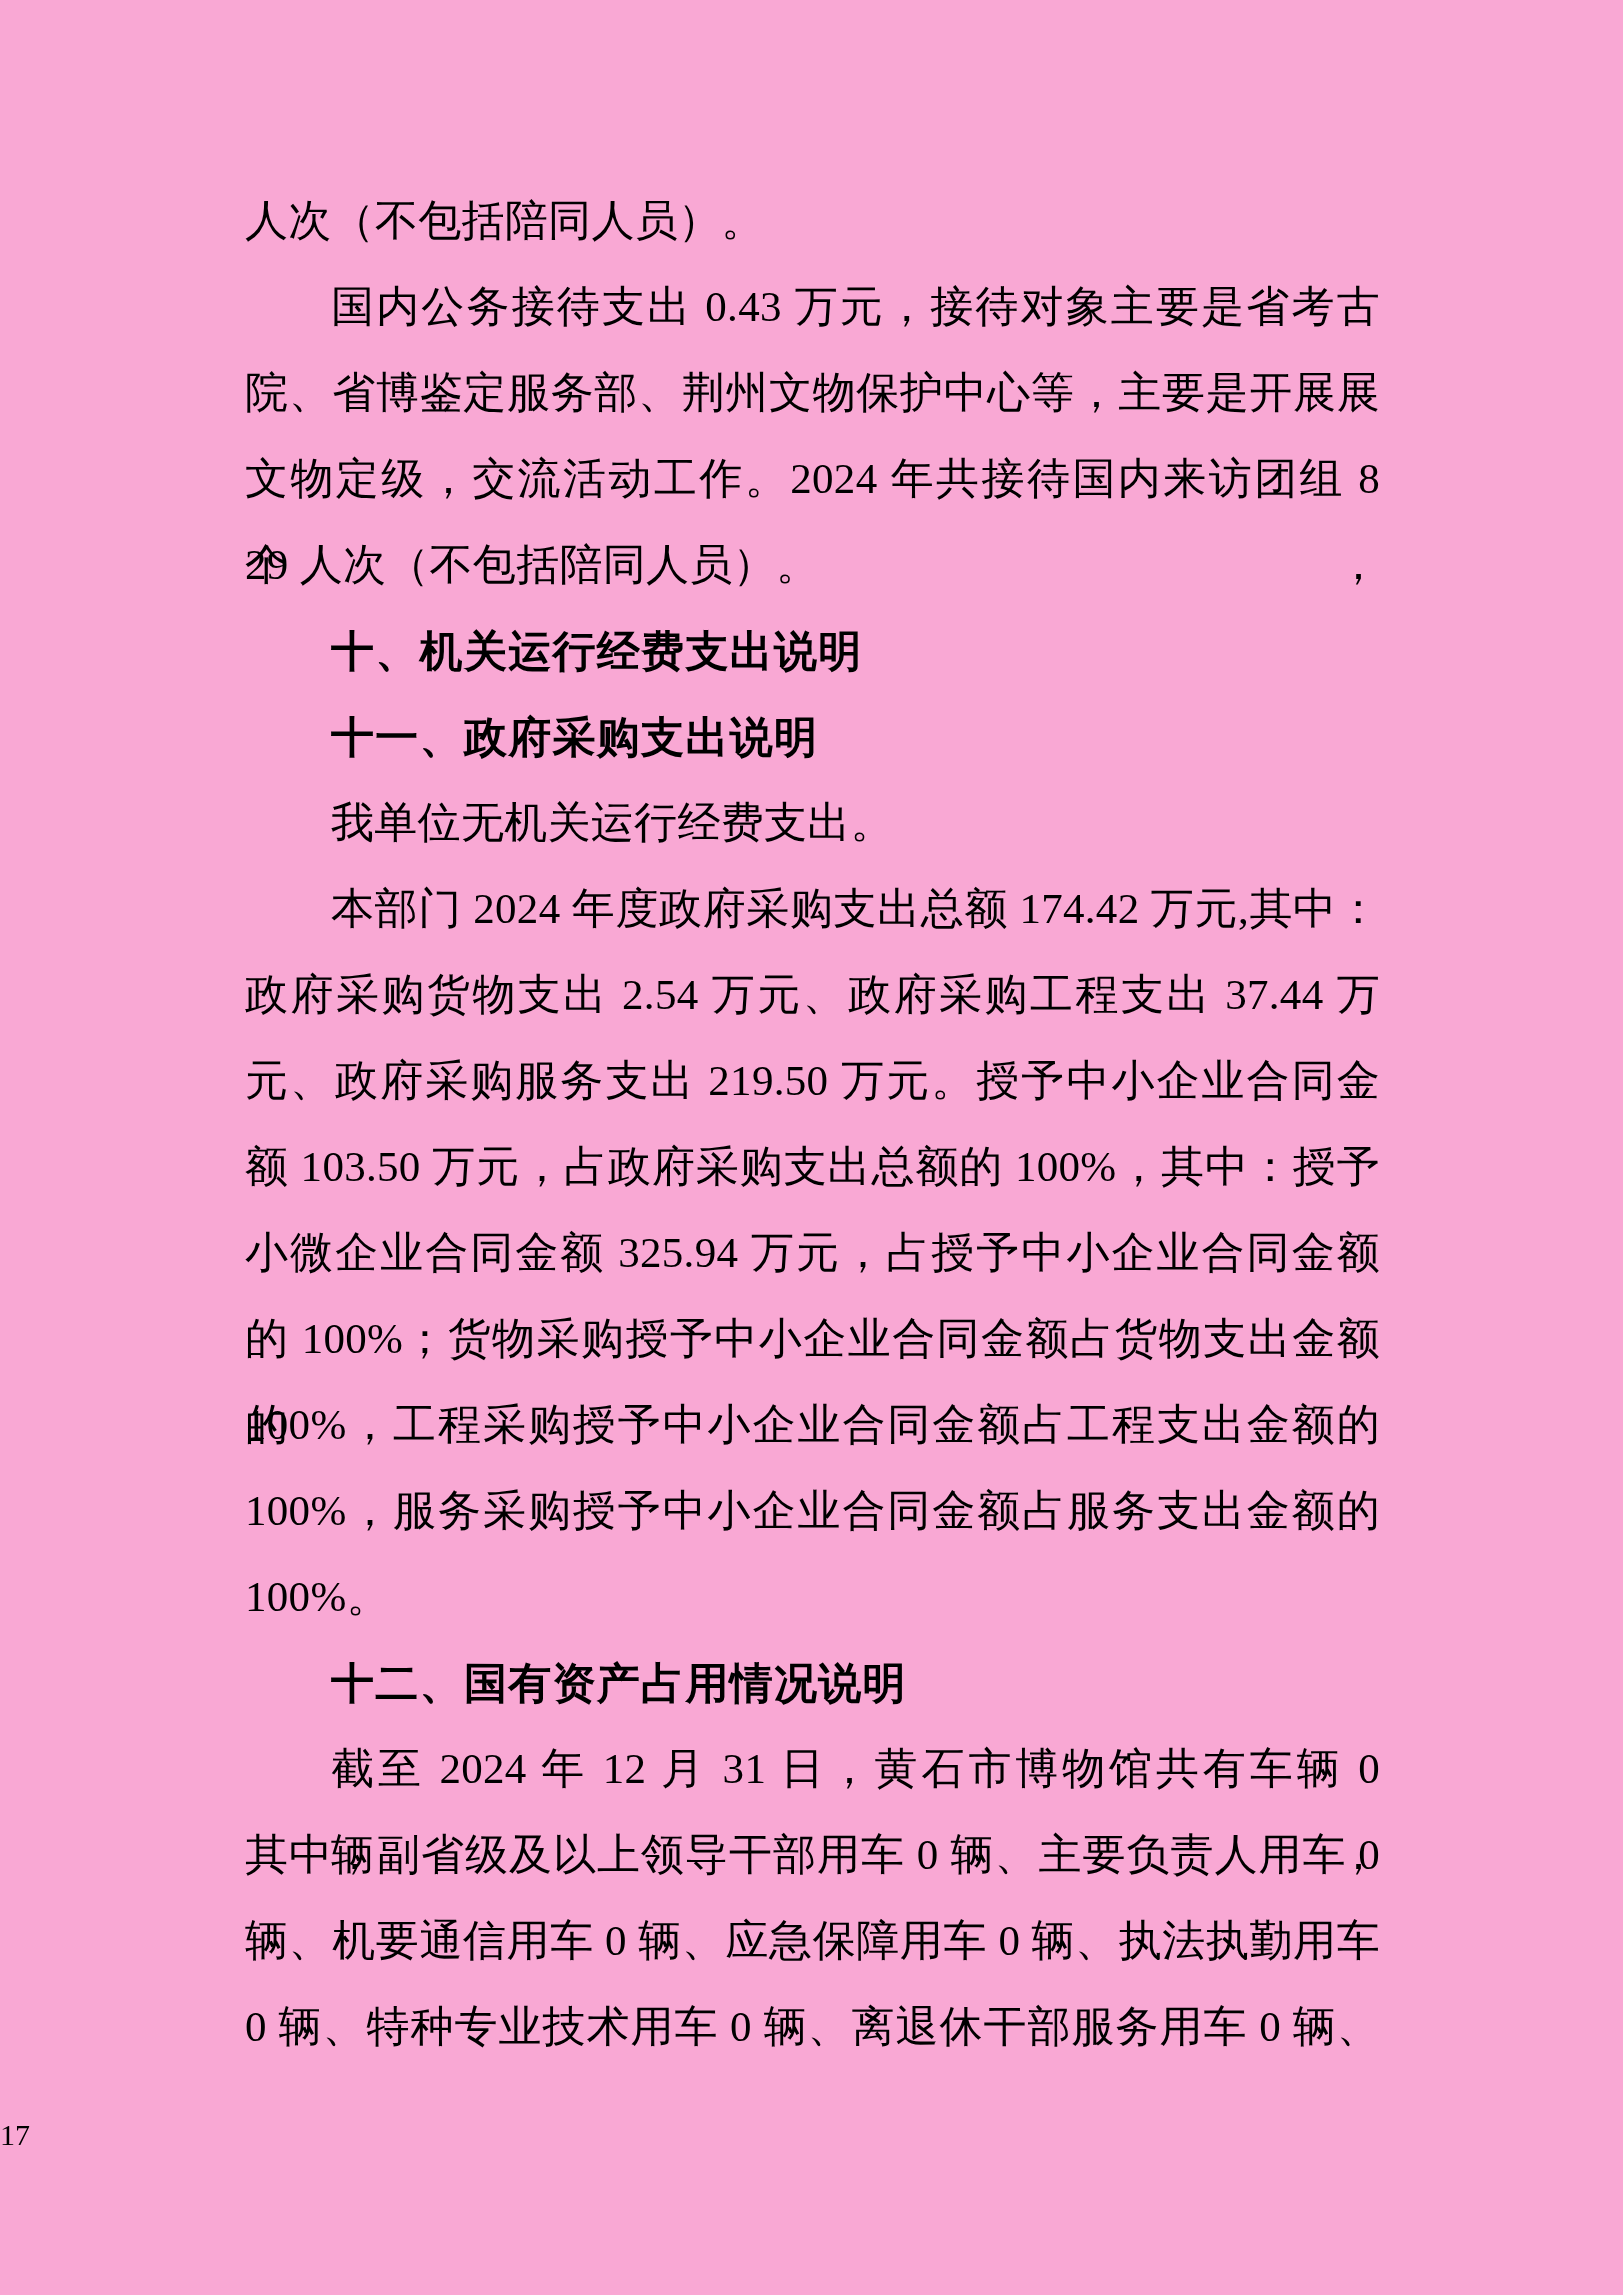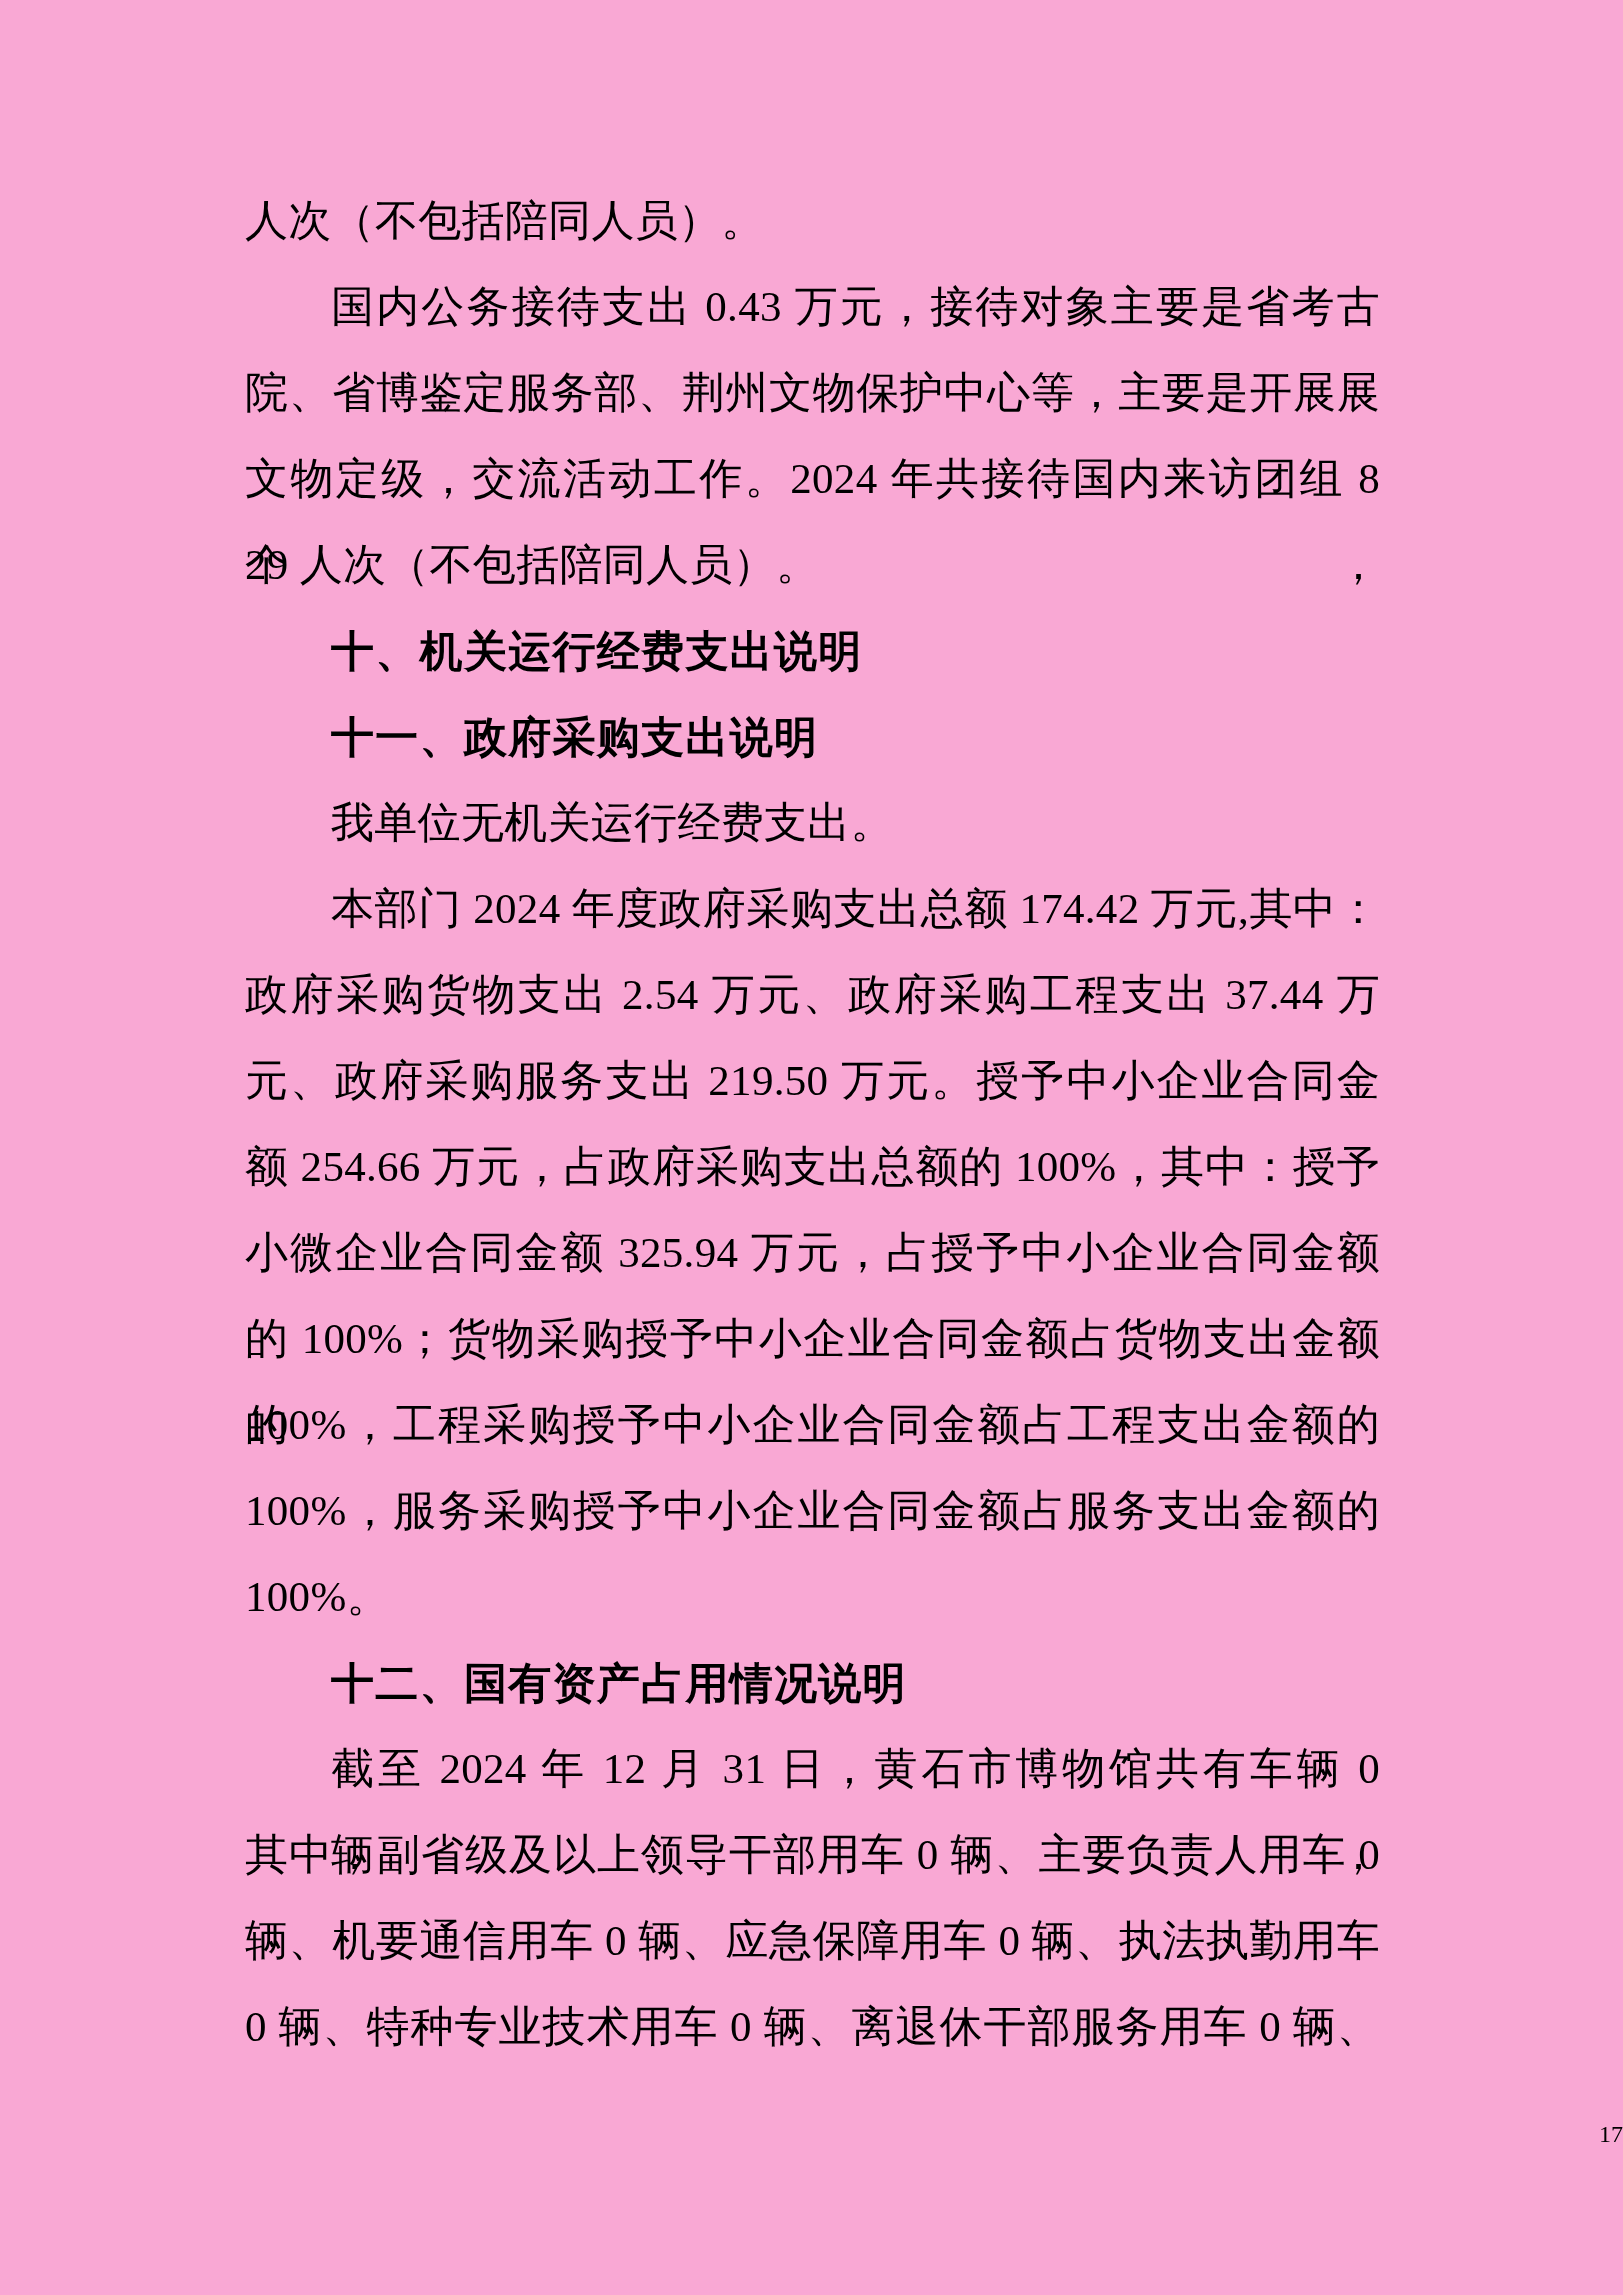--- a/index.html
+++ b/index.html
@@ -32,22 +32,22 @@
   .line.heading{
     font-family:Liberation Sans, sans-serif;
     font-weight:700;
     letter-spacing:1.3px;
   }
   .page-number{
     position:absolute;
     left:0;
     top:2115px;
     width:100%;
-    text-align:right;
-    font-size:24px;
+    text-align:left;
+    font-size:30px;
     line-height:39px;
     color:#000000;
     font-family:"Liberation Serif","DejaVu Serif",serif;
   }
 </style>
 </head>
 <body>
 
 <div class="page">
   <div class="content" id="content">
@@ -55,21 +55,21 @@
       <div class="line justify indent">国内公务接待支出 0.43 万元，接待对象主要是省考古</div>
       <div class="line justify">院、省博鉴定服务部、荆州文物保护中心等，主要是开展展</div>
       <div class="line justify">文物定级，交流活动工作。2024 年共接待国内来访团组 8 个，</div>
       <div class="line left">29 人次（不包括陪同人员）。</div>
       <div class="line left indent heading">十、机关运行经费支出说明</div>
       <div class="line left indent heading">十一、政府采购支出说明</div>
       <div class="line left indent">我单位无机关运行经费支出。</div>
       <div class="line justify indent">本部门 2024 年度政府采购支出总额 174.42 万元,其中：</div>
       <div class="line justify">政府采购货物支出 2.54 万元、政府采购工程支出 37.44 万</div>
       <div class="line justify">元、政府采购服务支出 219.50 万元。授予中小企业合同金</div>
-      <div class="line justify">额 254.66 万元，占政府采购支出总额的 100%，其中：授予</div>
+      <div class="line justify">额 103.50 万元，占政府采购支出总额的 100%，其中：授予</div>
       <div class="line justify">小微企业合同金额 325.94 万元，占授予中小企业合同金额</div>
       <div class="line justify">的 100%；货物采购授予中小企业合同金额占货物支出金额的</div>
       <div class="line justify">100%，工程采购授予中小企业合同金额占工程支出金额的</div>
       <div class="line justify">100%，服务采购授予中小企业合同金额占服务支出金额的</div>
       <div class="line left">100%。</div>
       <div class="line left indent heading">十二、国有资产占用情况说明</div>
       <div class="line justify indent">截至 2024 年 12 月 31 日，黄石市博物馆共有车辆 0 辆，</div>
       <div class="line justify">其中，副省级及以上领导干部用车 0 辆、主要负责人用车 0</div>
       <div class="line justify">辆、机要通信用车 0 辆、应急保障用车 0 辆、执法执勤用车</div>
       <div class="line justify">0 辆、特种专业技术用车 0 辆、离退休干部服务用车 0 辆、</div>

